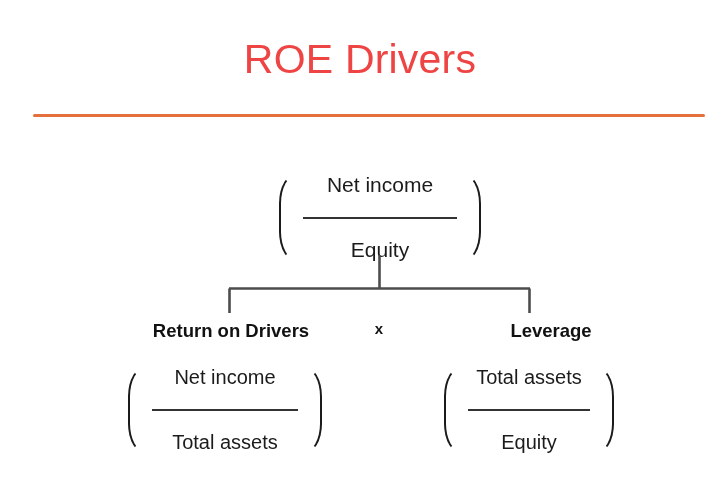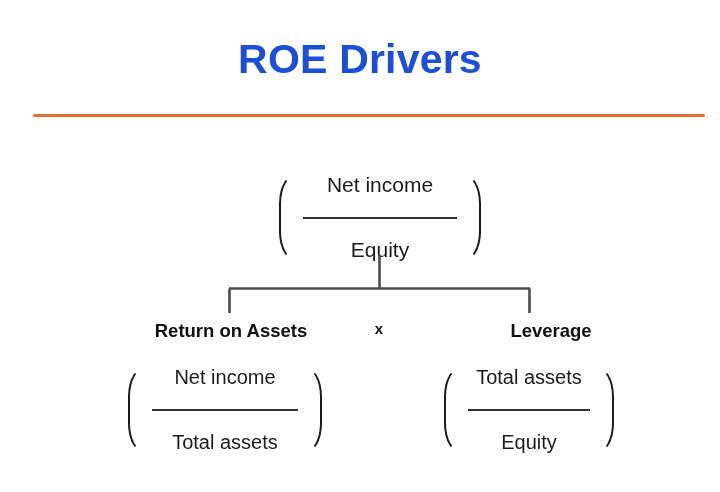--- a/index.html
+++ b/index.html
@@ -25,23 +25,23 @@
   }
 
   
   #slide-title {
     position: absolute;
     left: 0;
     top: 33px;
     width: 720px;
     text-align: center;
     font-size: 41px;
-    font-weight: 700;
+    font-weight: 400;
     letter-spacing: 0.2px;
-    color: #1d4ed8;
+    color: #ef4444;
     line-height: 52px;
     white-space: nowrap;
   }
 
   
   #title-rule {
     position: absolute;
     left: 33px;
     top: 114px;
     width: 672px;
@@ -183,21 +183,21 @@
     </div>
   </div>
 
   <svg id="connector" viewBox="0 0 720 62" width="720" height="62">
     <path d="M379.5 0 L379.5 33.5" stroke="#4d4d4d" stroke-width="2.6" fill="none"></path>
     <path d="M229 33.5 L530 33.5" stroke="#4d4d4d" stroke-width="2.6" fill="none"></path>
     <path d="M229.5 33.5 L229.5 58" stroke="#4d4d4d" stroke-width="2.6" fill="none"></path>
     <path d="M529.5 33.5 L529.5 58" stroke="#4d4d4d" stroke-width="2.6" fill="none"></path>
   </svg>
 
-  <div class="driver-label" id="label-roa">Return on Assets</div>
+  <div class="driver-label" id="label-roa">Return on Drivers</div>
 
   <div class="driver-label" id="label-times">x</div>
 
   <div class="driver-label" id="label-leverage">Leverage</div>
 
   <div class="fraction" id="fraction-roa">
     <span class="paren left"></span>
     <span class="paren right"></span>
     <div class="stack">
       <div class="numer">Net income</div>

